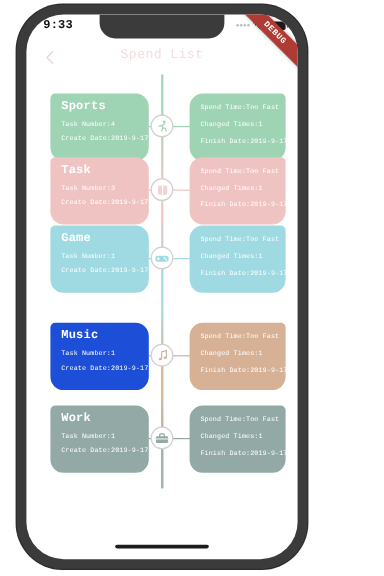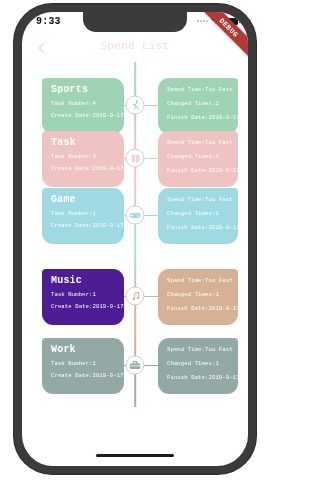--- a/index.html
+++ b/index.html
@@ -300,21 +300,21 @@
             </div>
             <div class="card card-right" style="background:#9fd9e2">
               <div class="card-line">Spend Time:Too Fast</div>
               <div class="card-line">Changed Times:1</div>
               <div class="card-line">Finish Date:2019-9-17</div>
             </div>
           </div>
           <div class="row" style="top: 207px;">
             <div class="connector-left" style="background:#d6b195"></div>
             <div class="connector-right" style="background:#d6b195"></div>
-            <div class="card card-left" style="background:#4c1d95">
+            <div class="card card-left" style="background:#1d4ed8">
               <div class="card-title">Music</div>
               <div class="card-line">Task Number:1</div>
               <div class="card-line">Create Date:2019-9-17</div>
             </div>
             <div class="node">
               <span>
                 <svg width="12" height="12" viewBox="0 0 12 12">
                   <path d="M5.2 8.4 L5.2 2.6 L9.2 1.7 L9.2 7.4" stroke="#d6b195" fill="none" stroke-width="1" stroke-linecap="round" stroke-linejoin="round"></path>
                   <ellipse cx="4.1" cy="8.6" rx="1.25" ry="1.05" fill="#d6b195"></ellipse>
                   <ellipse cx="8.1" cy="7.6" rx="1.25" ry="1.05" fill="#d6b195"></ellipse>

